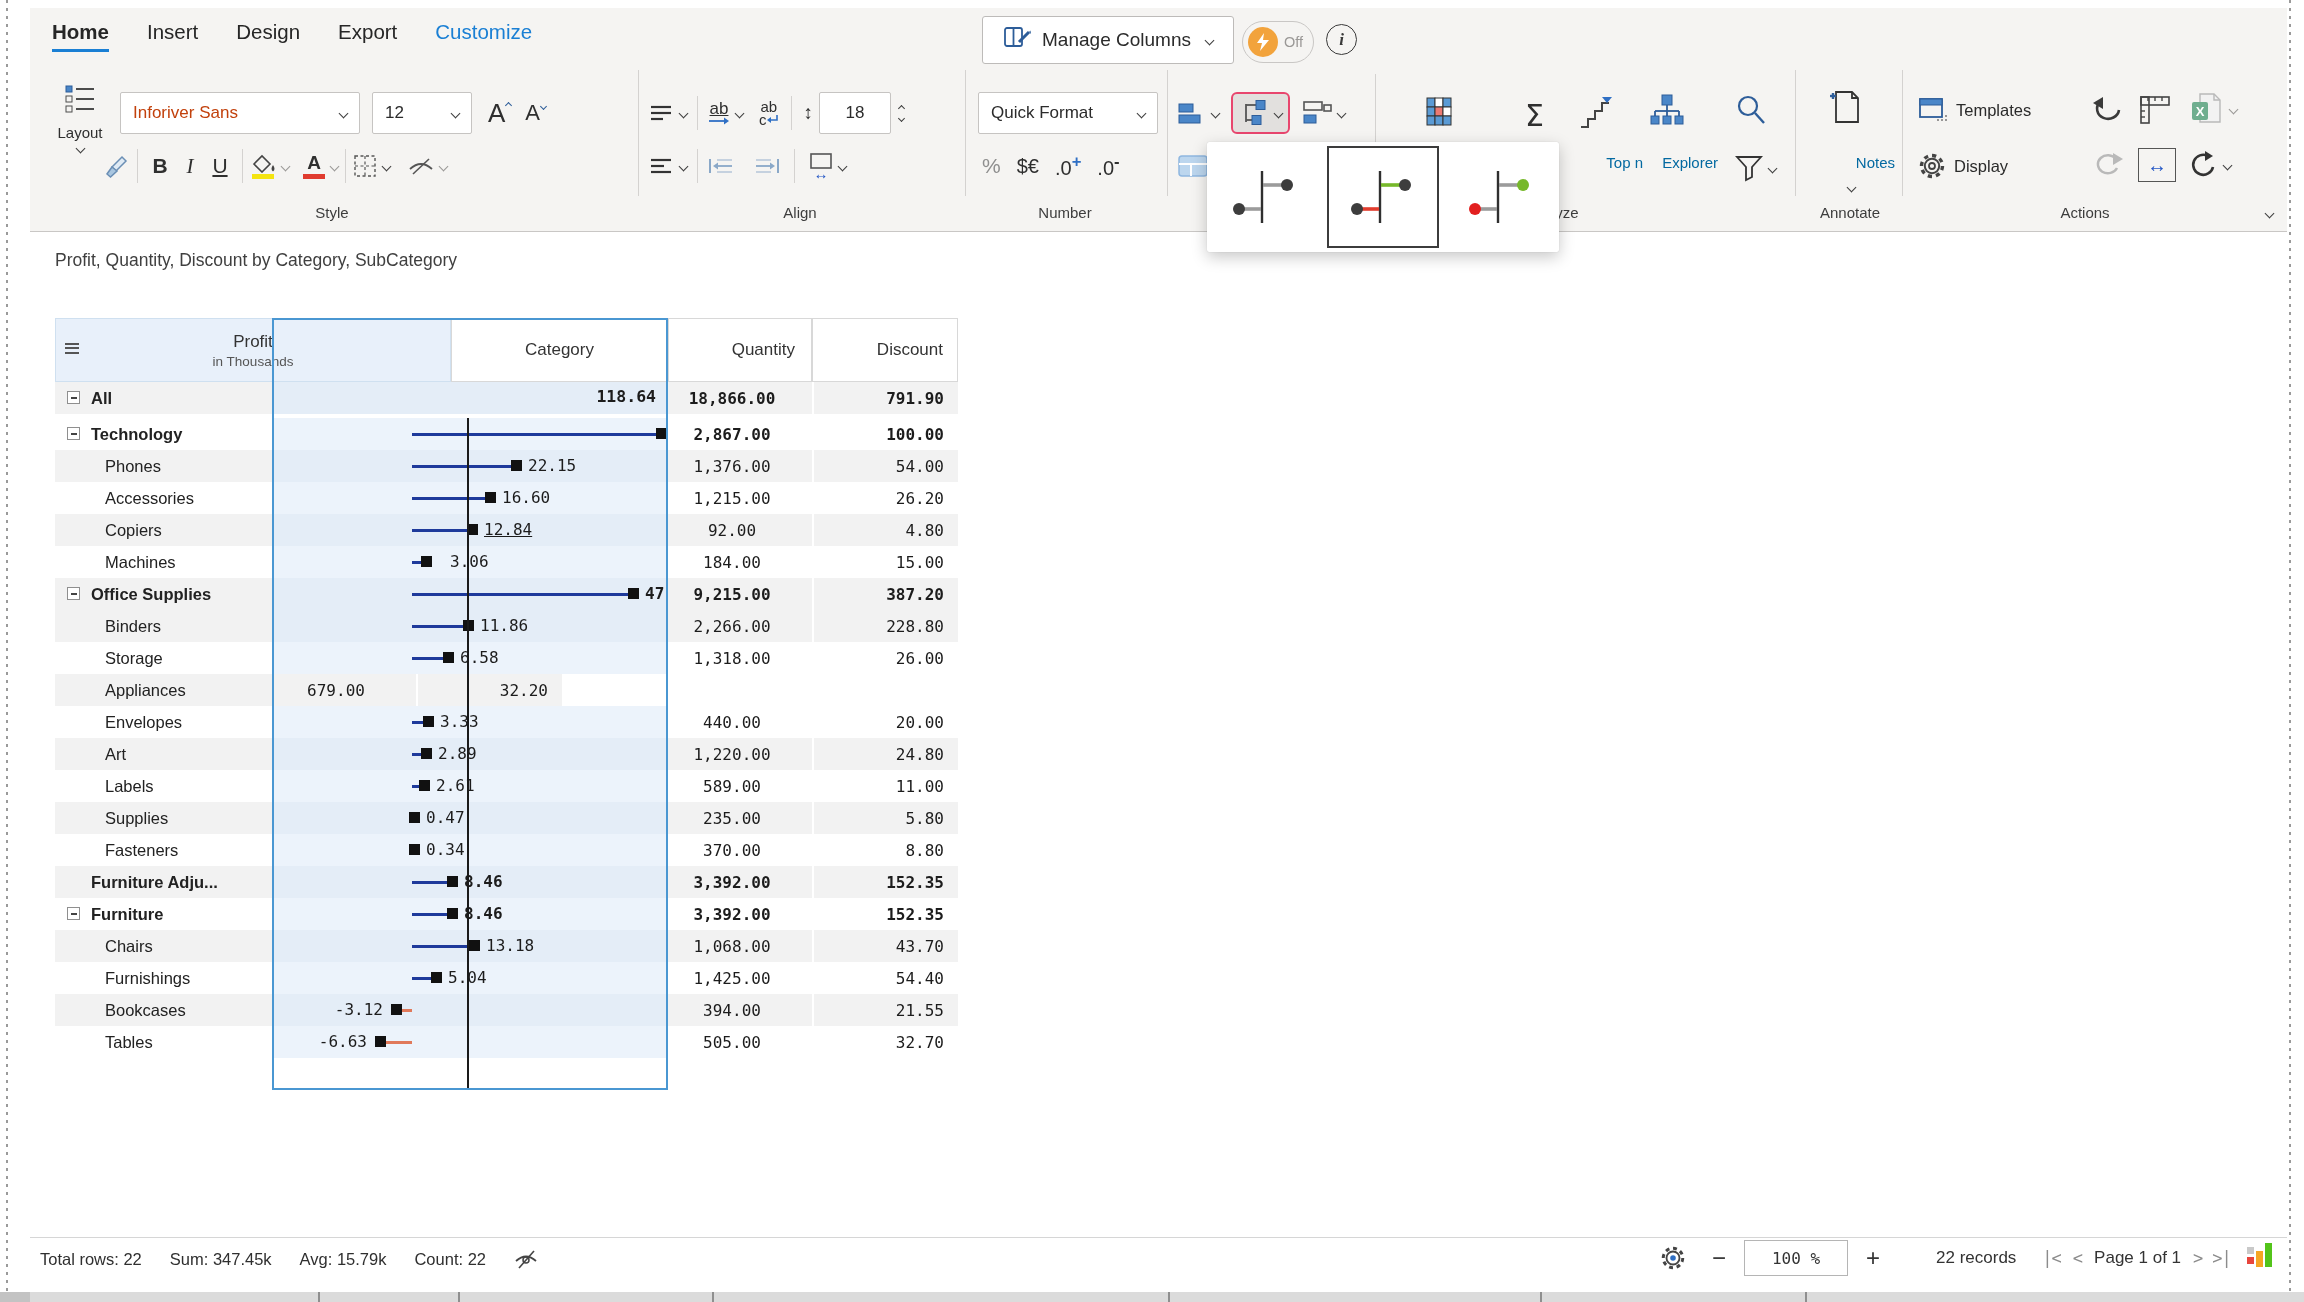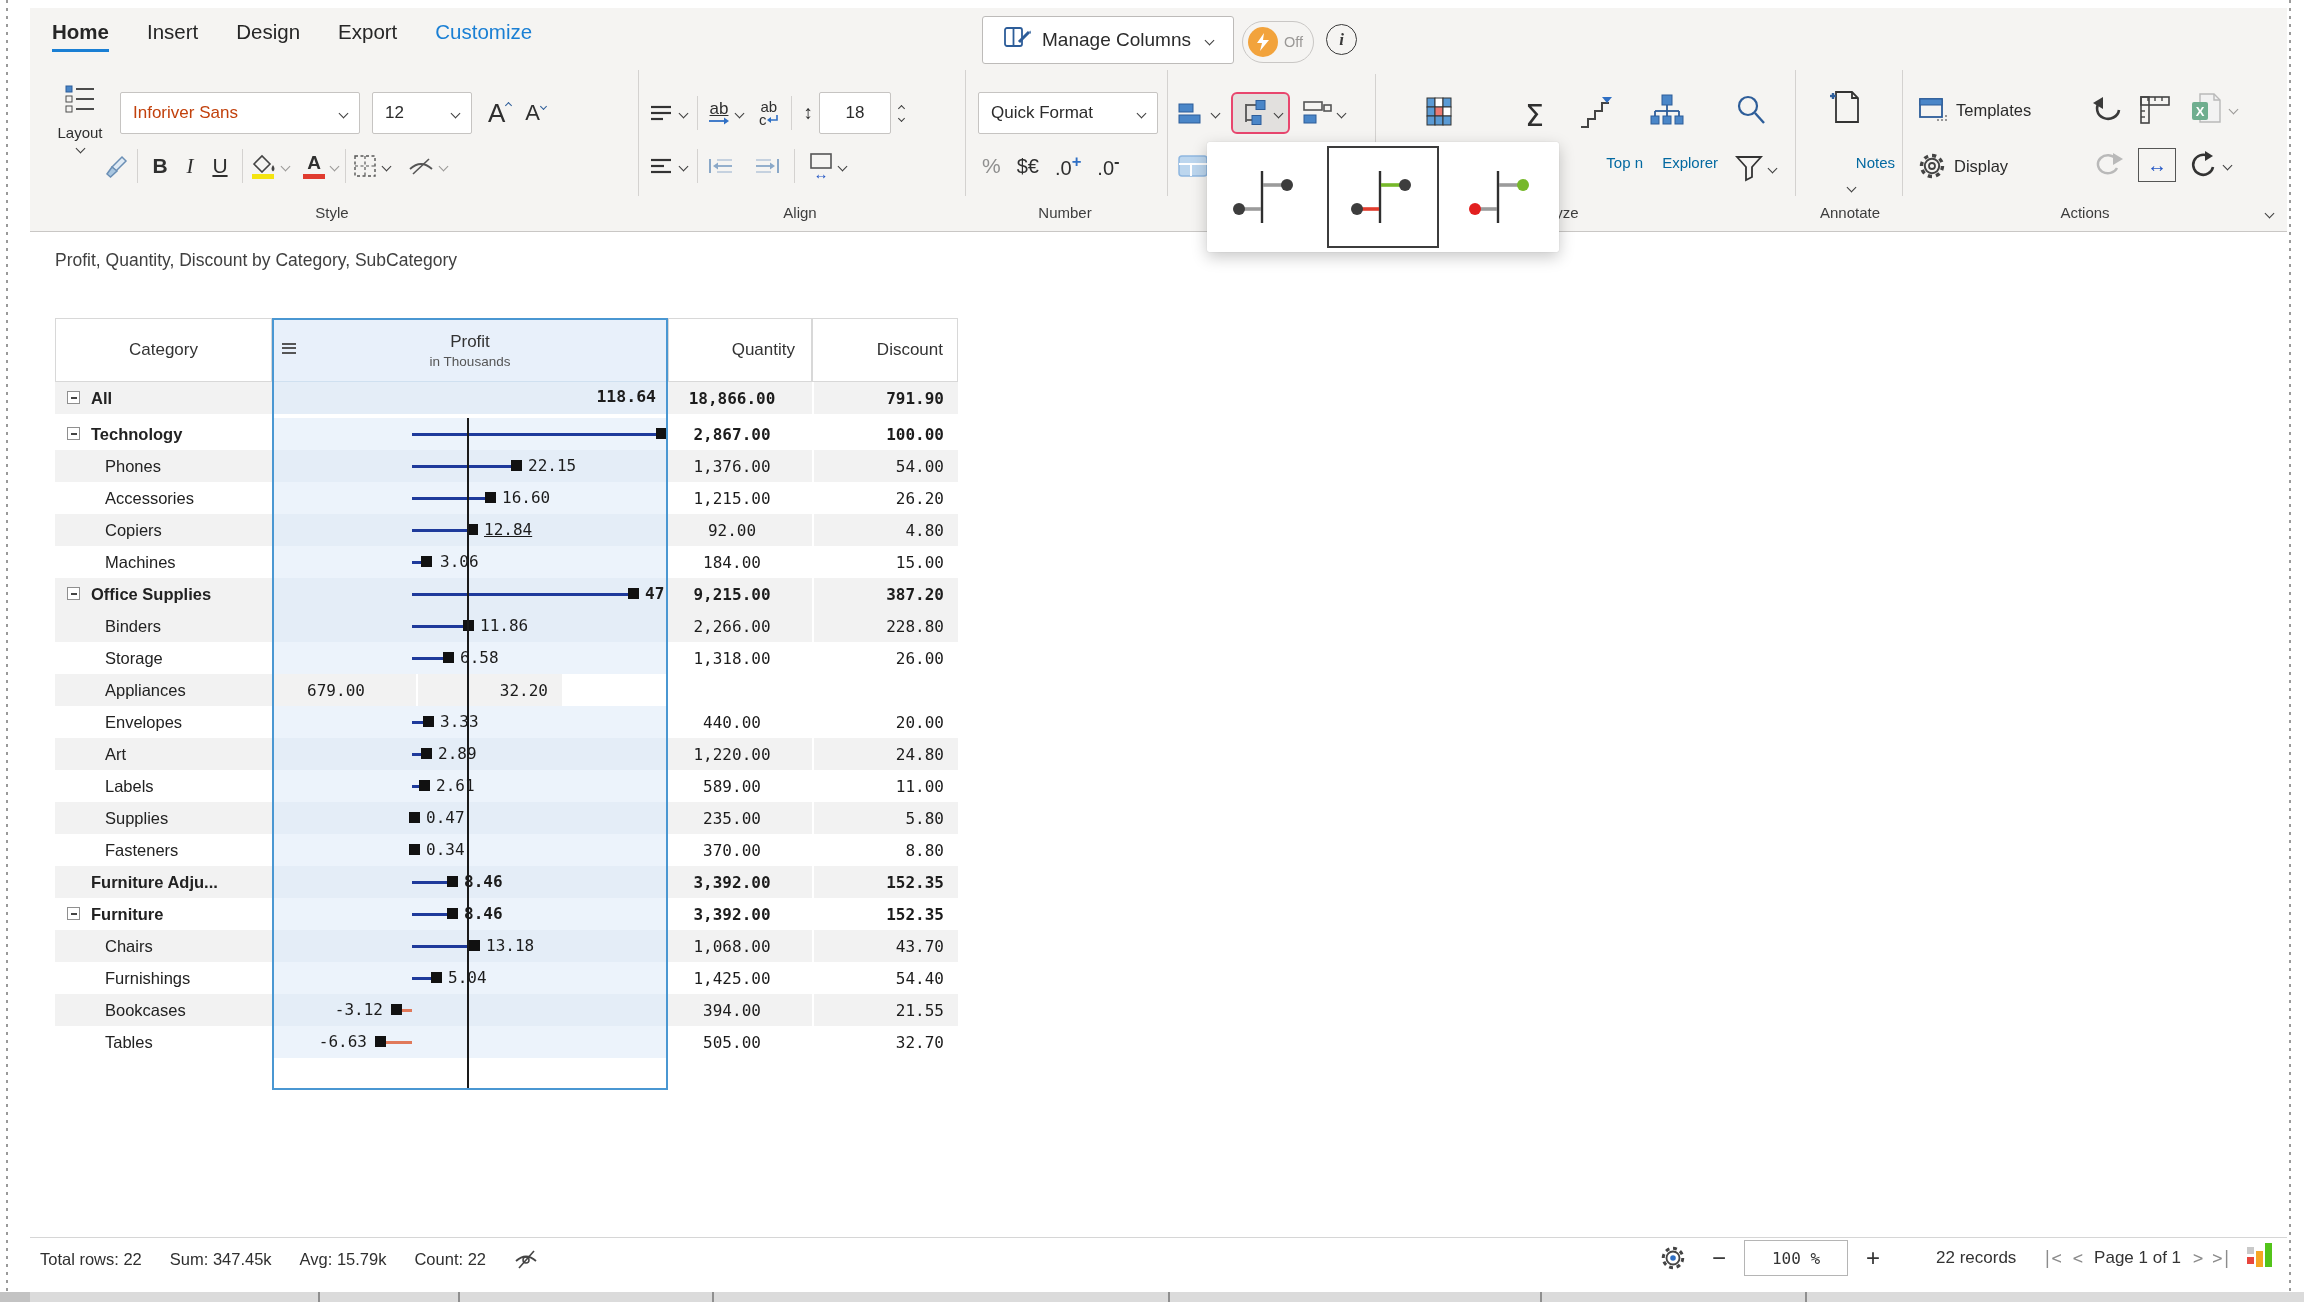--- a/index.html
+++ b/index.html
@@ -531,32 +531,32 @@
           <line x1="13" y1="44" x2="31" y2="44" stroke="#9b9b9b" stroke-width="3.6"></line>
           <circle cx="9" cy="44" r="6" fill="#e21f1f"></circle>
         </svg>
       </div>
     </div>
 
   <div class="vtitle">Profit, Quantity, Discount by Category, SubCategory</div>
 
   <div class="tbl">
     <div class="thead">
-      <div class="th cat">
-          <span>Category</span>
-        </div>
       <div class="th profit">
         <div class="burger">
             <div></div>
             <div></div>
             <div></div>
           </div>
         <span>Profit</span>
         <span class="sub">in Thousands</span>
       </div>
+      <div class="th cat">
+          <span>Category</span>
+        </div>
       <div class="th qty">
           <span>Quantity</span>
         </div>
       <div class="th disc">
           <span>Discount</span>
         </div>
     </div>
     <div id="tbody">
         <div class="trow g bold">
           <div class="cell c-cat">
@@ -636,21 +636,21 @@
           </div>
           <div class="cell c-disc">
             <span class="num">4.80</span>
           </div>
         </div>
         <div class="trow w">
           <div class="cell c-cat">
             <span class="lbl1">Machines</span>
           </div>
           <div class="cell c-profit">
-            <span class="barlbl" style="left: 168px;">3.06</span>
+            <span class="barlbl" style="left: 178px;">3.06</span>
             <div class="barline" style="left: 140px; width: 14px; background: rgb(30, 58, 155);"></div>
             <div class="barmark" style="left: 149px;"></div>
           </div>
           <div class="cell c-qty">
             <span class="num">184.00</span>
           </div>
           <div class="cell c-disc">
             <span class="num">15.00</span>
           </div>
         </div>

